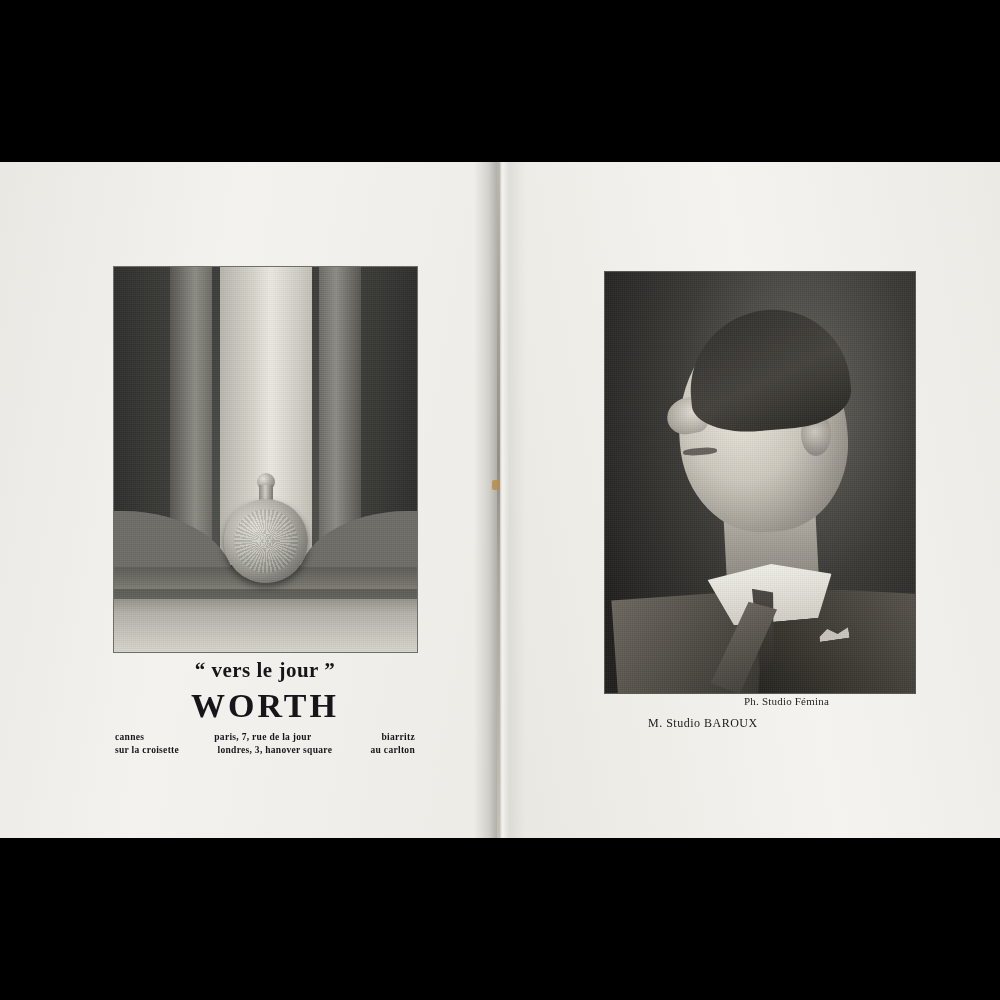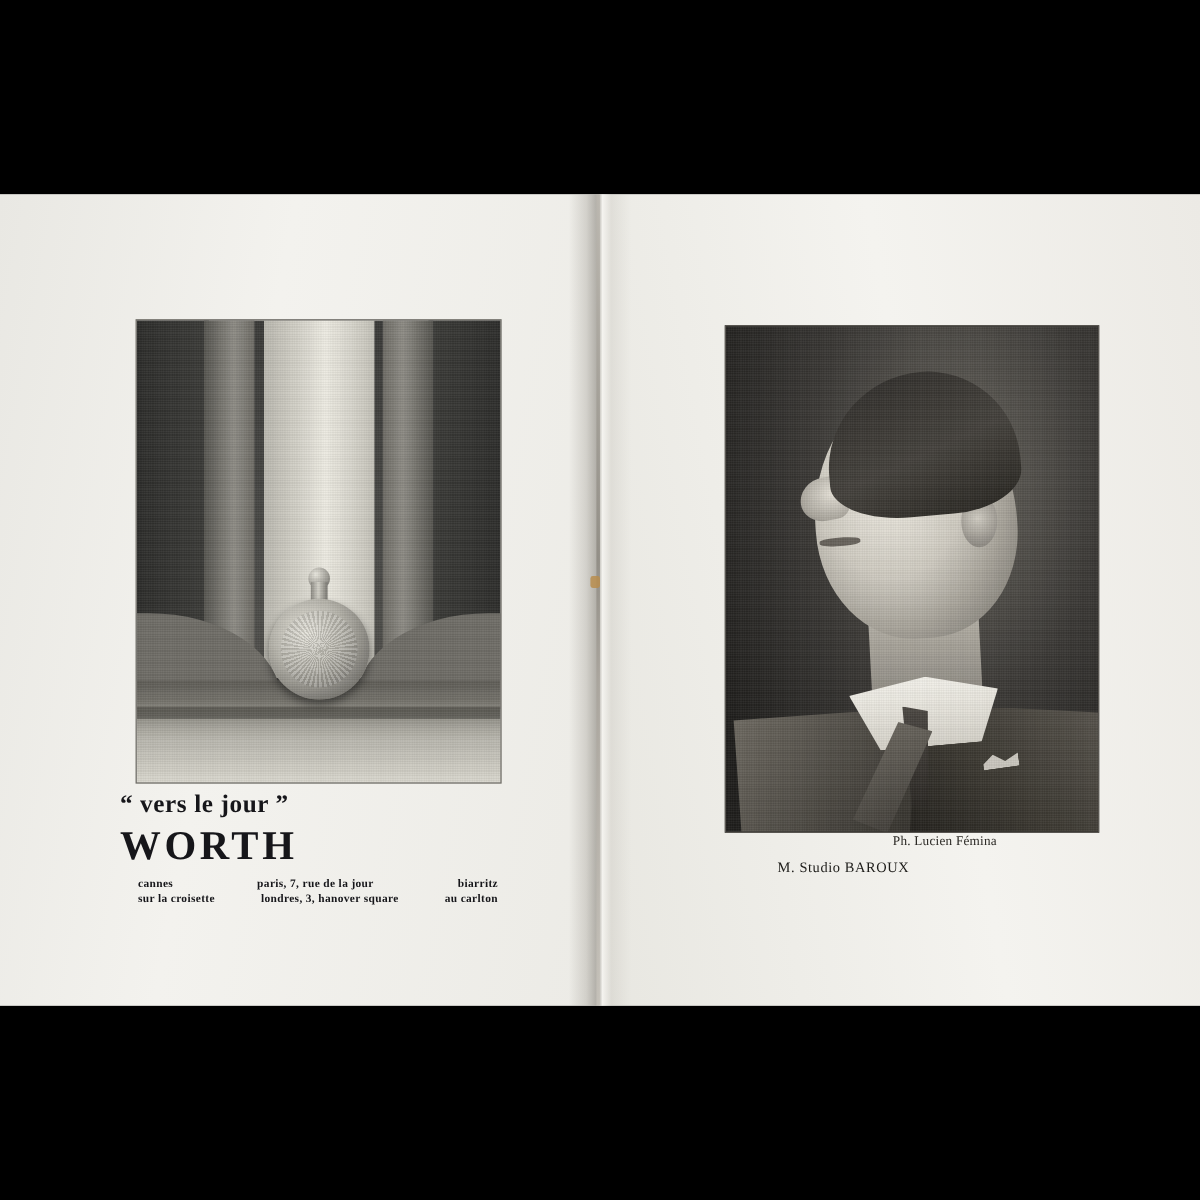--- a/index.html
+++ b/index.html
@@ -179,20 +179,21 @@
     width: 18px; height: 18px;
     border-radius: 50%;
     background: radial-gradient(circle at 35% 32%, #e8e6dd, #8f8d86 70%, #5d5b56 100%);
   }
 
   .ad-caption {
     position: absolute;
     left: 100px;
     top: 496px;
     width: 330px;
+    text-align: center;
     color: #16161a;
   }
   .ad-line1 {
     font-family: "Liberation Serif", serif;
     font-weight: bold;
     font-size: 21px;
     letter-spacing: 0.5px;
   }
   .ad-line2 {
     font-family: "Liberation Serif", serif;
@@ -479,17 +480,17 @@
       <div class="portrait-head"></div>
       <div class="portrait-nose"></div>
       <div class="portrait-brow"></div>
       <div class="portrait-eye"></div>
       <div class="portrait-mouth"></div>
       <div class="portrait-ear"></div>
       <div class="portrait-hair"></div>
       <div class="portrait-grain"></div>
     </div>
 
-    <div class="photo-credit">Ph. Lucien Fémina</div>
+    <div class="photo-credit">Ph. Studio Fémina</div>
     <div class="portrait-caption">M. Studio BAROUX</div>
 
   </div>
 </div>
 
 </body></html>

